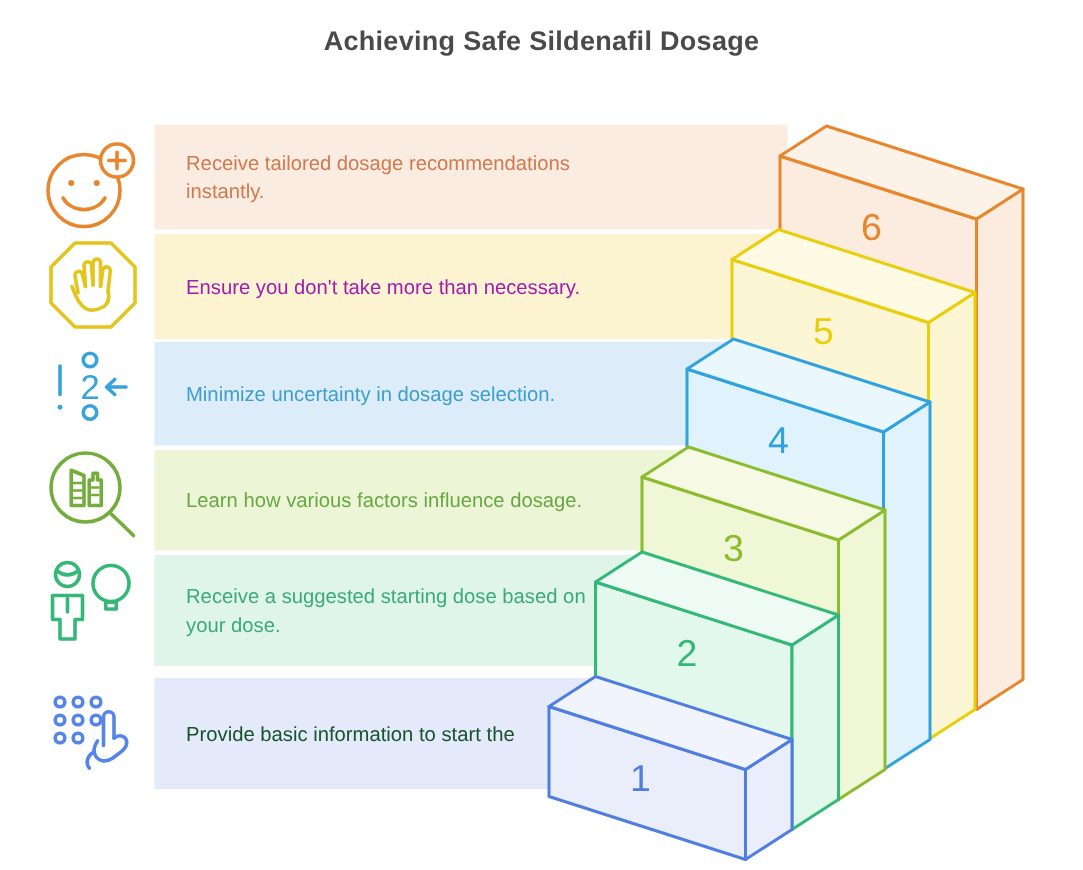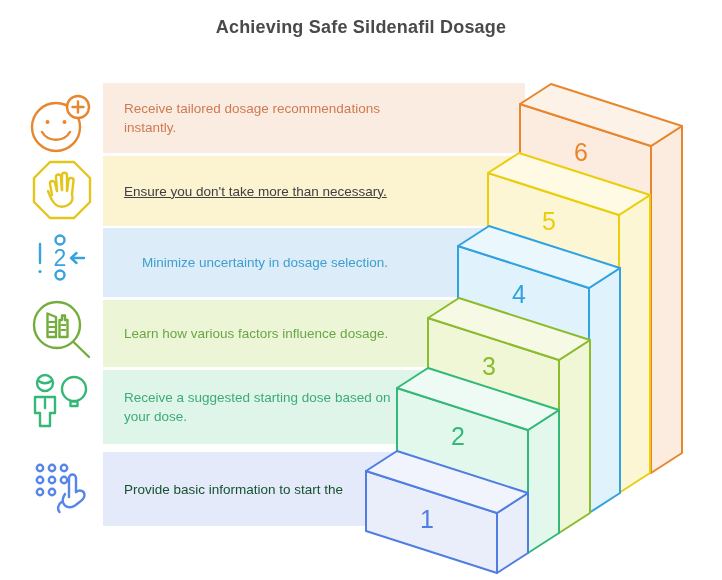--- a/index.html
+++ b/index.html
@@ -32,24 +32,24 @@
   <div class="band" style="top: 83px; height: 70px; background: rgb(251, 236, 226);"></div>
   <div class="band" style="top: 156px; height: 70px; background: rgb(252, 243, 208);"></div>
   <div class="band" style="top: 228px; height: 69px; background: rgb(220, 237, 249);"></div>
   <div class="band" style="top: 300px; height: 67px; background: rgb(237, 245, 215);"></div>
   <div class="band" style="top: 370px; height: 74px; background: rgb(223, 245, 233);"></div>
   <div class="band" style="top: 452px; height: 74px; background: rgb(228, 234, 249);"></div>
 
   <div class="rowtext" style="top: 83px; height: 70px; color: rgb(207, 122, 80);">
       <div>Receive tailored dosage recommendations instantly.</div>
     </div>
-  <div class="rowtext" style="top: 156px; height: 70px; color: #404040; text-decoration: underline;">
+  <div class="rowtext" style="top: 156px; height: 70px; color: #a21caf;">
       <div>Ensure you don't take more than necessary.</div>
     </div>
-  <div class="rowtext" style="top: 228px; height: 69px; color: rgb(62, 158, 205); text-align: center;">
+  <div class="rowtext" style="top: 228px; height: 69px; color: rgb(62, 158, 205);">
       <div>Minimize uncertainty in dosage selection.</div>
     </div>
   <div class="rowtext" style="top: 300px; height: 67px; color: rgb(104, 167, 68);">
       <div>Learn how various factors influence dosage.</div>
     </div>
   <div class="rowtext" style="top: 370px; height: 74px; color: rgb(60, 171, 119);">
       <div>Receive a suggested starting dose based on</div>
       <div>your dose.</div>
     </div>
   <div class="rowtext" style="top: 452px; height: 74px; color: #14532d;">

